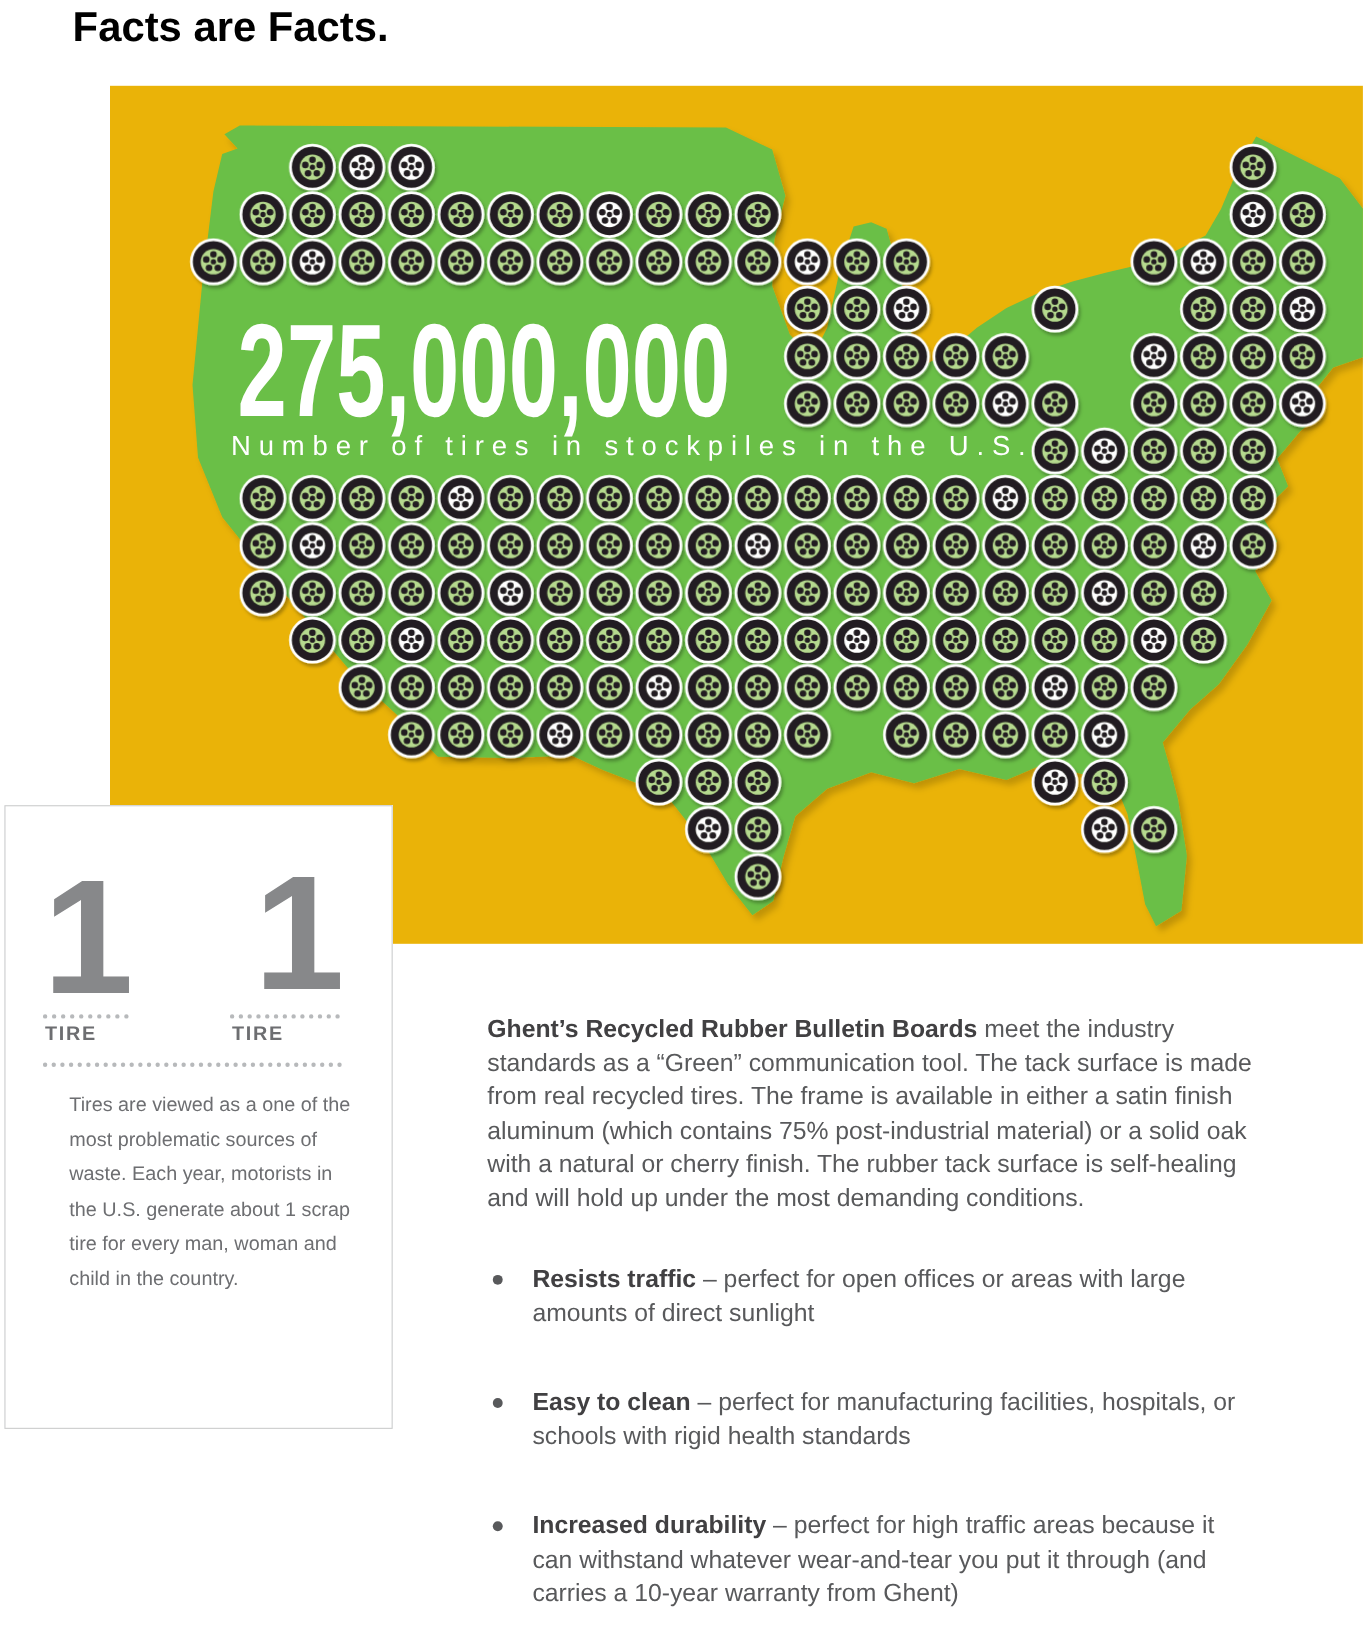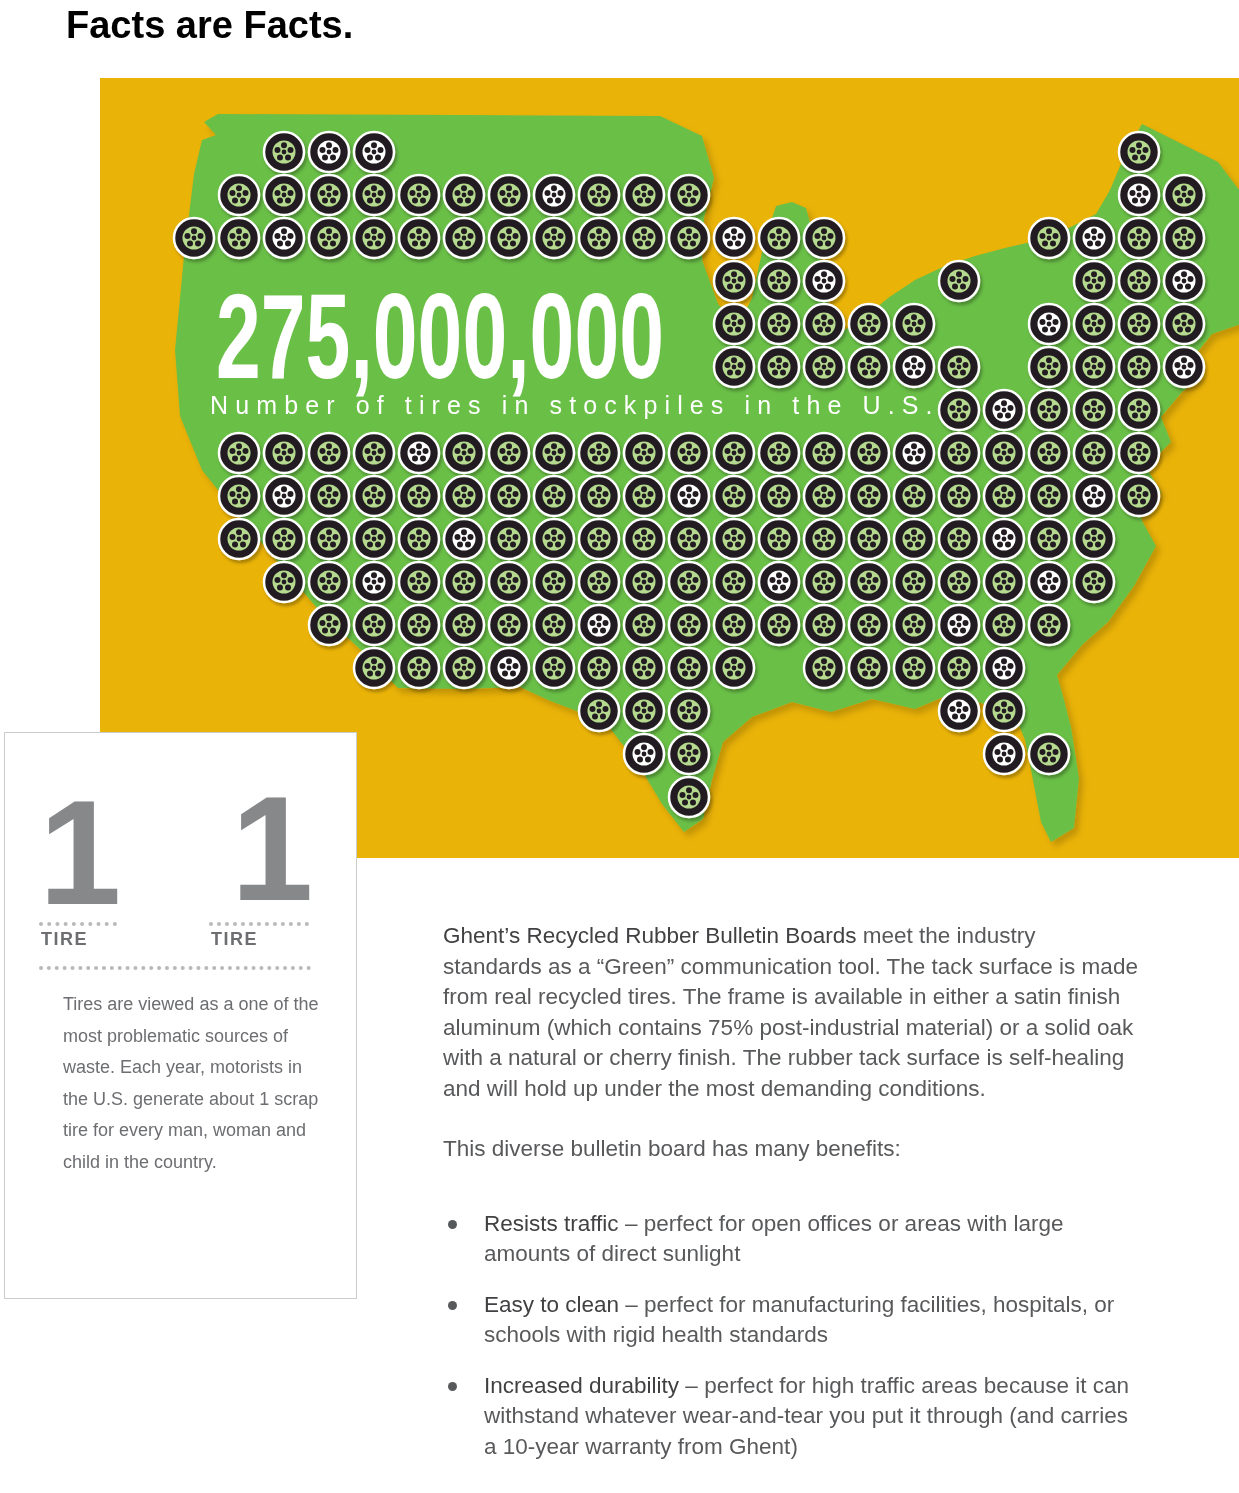--- a/index.html
+++ b/index.html
@@ -69,30 +69,30 @@
     font-size: 18px; line-height: 31.5px;
     color: #6d6e71;
   }
 
   
   #article {
     left: 443px; top: 921px; width: 696px;
     font-size: 22.5px; line-height: 30.5px;
     color: #58595b;
   }
-  #article .bold-lead { font-weight: normal; color: #414042; }
+  #article .bold-lead { font-weight: bold; color: #414042; }
   #benefits-intro { margin-top: 30px; }
   #benefits-list {
     list-style: none; margin: 44px 0 0 0; padding: 0;
   }
   #benefits-list li {
     position: relative;
     padding-left: 41px;
   }
-  #benefits-list li + li { margin-top: 20px; }
+  #benefits-list li + li { margin-top: 51px; }
   .bullet-dot {
     position: absolute; left: 5px; top: 11px;
     width: 9px; height: 9px; border-radius: 50%;
     background: #58595b;
   }
 </style>
 </head>
 <body>
 
 <div class="abs" id="page-title">Facts are Facts.</div>
@@ -340,21 +340,20 @@
 
   <div class="abs ratio-label" style="left:36px; top:196px;">TIRE</div>
   <div class="abs ratio-label" style="left:206px; top:196px;">TIRE</div>
 
   <div class="abs" id="card-paragraph">Tires are viewed as a one of the most problematic sources of waste. Each year, motorists in the U.S. generate about 1 scrap tire for every man, woman and child in the country.</div>
 </div>
 
 <div class="abs" id="article">
   <p id="intro-paragraph" style="margin:0;"><span class="bold-lead">Ghent’s Recycled Rubber Bulletin Boards</span><span> meet the industry standards as a “Green” communication tool. The tack surface is made from real recycled tires. The frame is available in either a satin finish aluminum (which contains 75% post-industrial material) or a solid oak with a natural or cherry finish. The rubber tack surface is self-healing and will hold up under the most demanding conditions.</span></p>
 
-  <p id="benefits-intro" style="margin-bottom:0;">This diverse bulletin board has many benefits:</p>
 
   <ul id="benefits-list">
     <li>
       <span class="bullet-dot"></span><span class="bold-lead">Resists traffic</span><span> – perfect for open offices or areas with large amounts of direct sunlight</span>
     </li>
     <li>
       <span class="bullet-dot"></span><span class="bold-lead">Easy to clean</span><span> – perfect for manufacturing facilities, hospitals, or schools with rigid health standards</span>
     </li>
     <li>
       <span class="bullet-dot"></span><span class="bold-lead">Increased durability</span><span> – perfect for high traffic areas because it can withstand whatever wear-and-tear you put it through (and carries a 10-year warranty from Ghent)</span>

